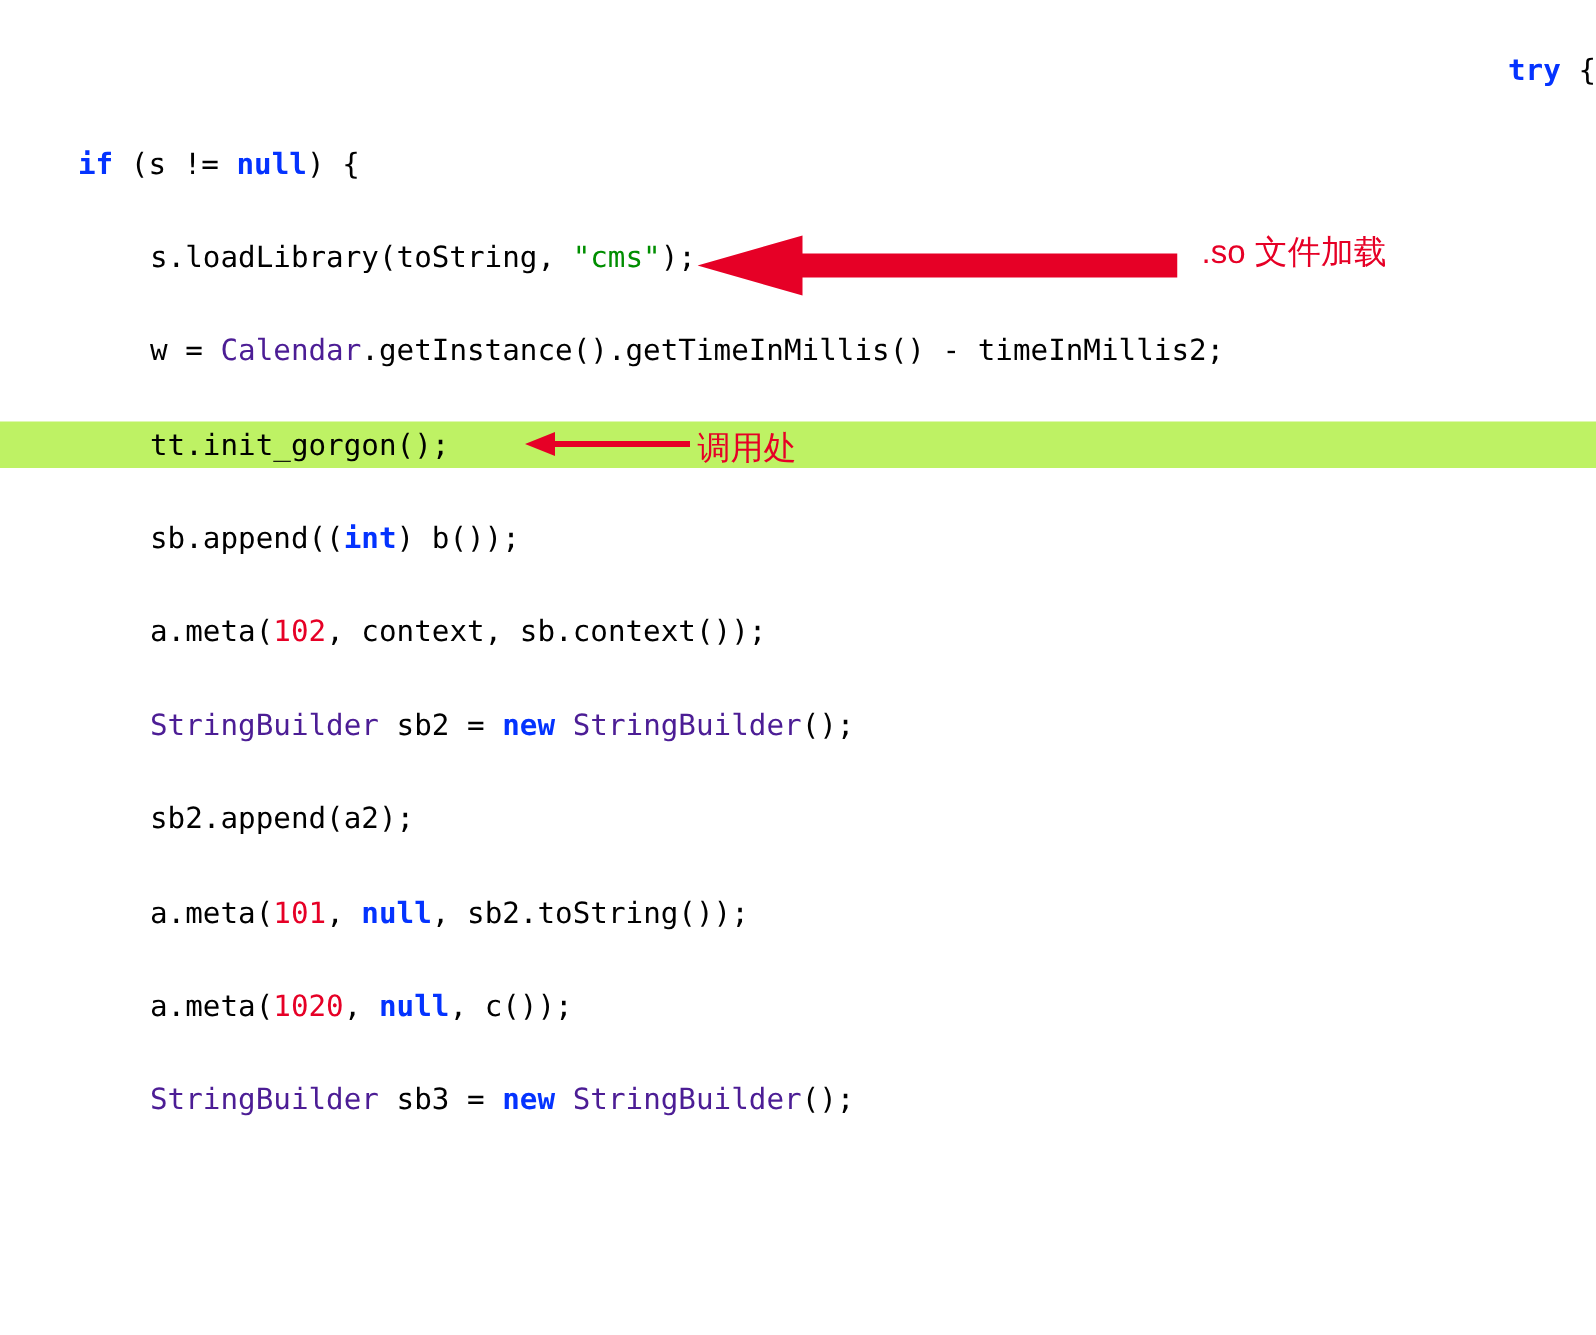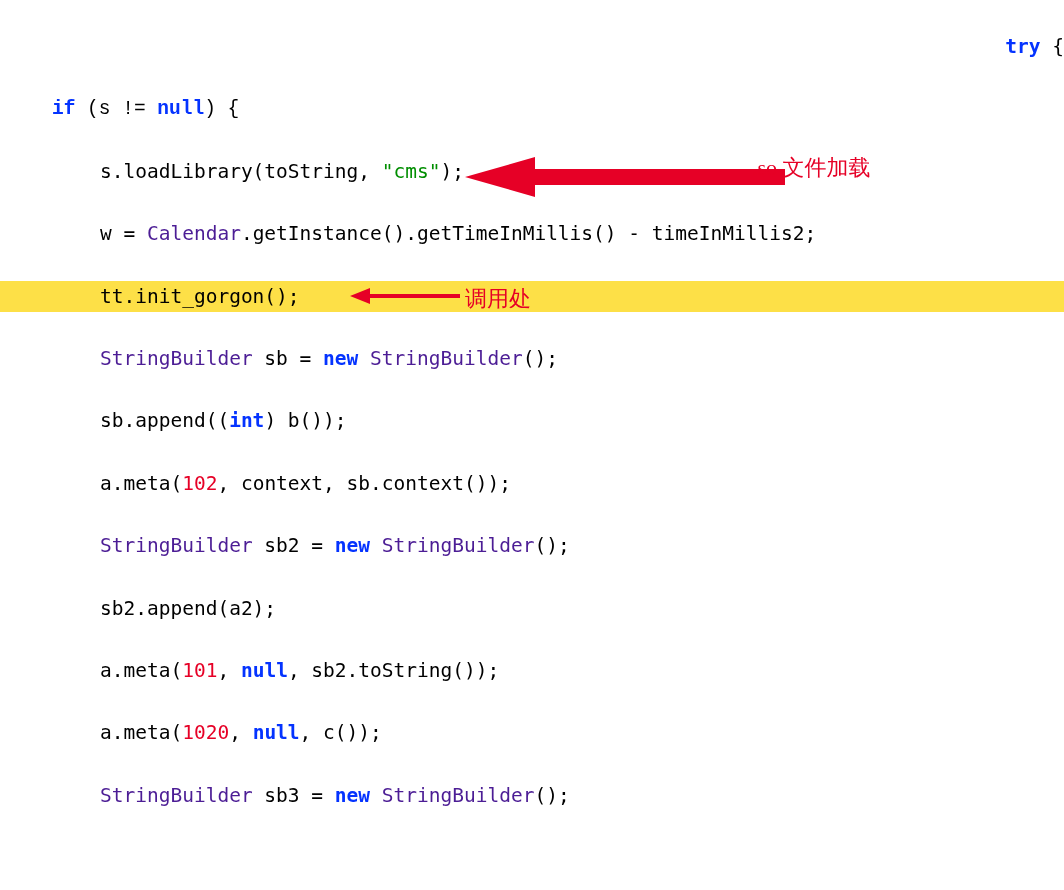--- a/index.html
+++ b/index.html
@@ -10,23 +10,23 @@
     color:#000;
     width:1064px;
   }
   .code{
     white-space:pre;
     padding:0;
     margin:0;
   }
   .line{display:block;position:relative;}
   .i0{padding-left:4px;text-align:right;}
-  .i1{padding-left:52px;font-family:Liberation Mono, monospace;}
+  .i1{padding-left:52px;}
   .i2{padding-left:100px;}
-  .hl{background:#fde047;}
+  .hl{background:#bef264;}
   .kw{color:#0433ff;font-weight:bold;}    
   .cls{color:#4c1d95;}                    
   .str{color:#008e00;}                    
   .num{color:#e60026;margin-top:23px;}  
   .anno{
     position:absolute;
     color:#e60026;
     font-family:"PingFang SC","Microsoft YaHei",sans-serif;
     font-size:22px;
     white-space:nowrap;
@@ -35,26 +35,25 @@
   .arrow2{position:absolute;left:350px;top:4px;}
 </style>
 </head>
 <body>
 
 <div class="code">
 <span class="line i0"><span class="kw">try</span><span> {</span></span>
 <span class="line i1"><span class="kw">if</span><span> (s != </span><span class="kw">null</span><span>) {</span></span>
 <span class="line i2"><span>s.loadLibrary(toString, </span><span class="str">"cms"</span><span>);</span><svg class="arrow1" width="320" height="50" viewBox="0 0 320 50">
         <polygon points="0,25 70,5 70,17 320,17 320,33 70,33 70,45" fill="#e60026"></polygon>
-      </svg><span class="anno" style="left:752px;top:-6px;font-family:Liberation Serif, serif;">.so 文件加载</span></span>
+      </svg><span class="anno" style="left:801px;top:-6px;">.so 文件加载</span></span>
 <span class="line i2"><span>w = </span><span class="cls">Calendar</span><span>.getInstance().getTimeInMillis() - timeInMillis2;</span></span>
 <span class="line i2 hl"><span>tt.init_gorgon();</span><svg class="arrow2" width="110" height="22" viewBox="0 0 110 22">
         <polygon points="0,11 20,3 20,9 110,9 110,13 20,13 20,19" fill="#e60026"></polygon>
       </svg><span class="anno" style="left:465px;top:0;text-align:right;">调用处</span></span>
-<span class="line i2"><span class="cls">StringBuilder</span><span> sb = </span><span class="kw">new</span><span> </span><span class="cls">StringBuilder</span><span>();</span></span>
 <span class="line i2"><span>sb.append((</span><span class="kw">int</span><span>) b());</span></span>
 <span class="line i2"><span>a.meta(</span><span class="num">102</span><span>, context, sb.context());</span></span>
 <span class="line i2"><span class="cls">StringBuilder</span><span> sb2 = </span><span class="kw">new</span><span> </span><span class="cls">StringBuilder</span><span>();</span></span>
 <span class="line i2"><span>sb2.append(a2);</span></span>
 <span class="line i2"><span>a.meta(</span><span class="num">101</span><span>, </span><span class="kw">null</span><span>, sb2.toString());</span></span>
 <span class="line i2"><span>a.meta(</span><span class="num">1020</span><span>, </span><span class="kw">null</span><span>, c());</span></span>
 <span class="line i2"><span class="cls">StringBuilder</span><span> sb3 = </span><span class="kw">new</span><span> </span><span class="cls">StringBuilder</span><span>();</span></span>
 
 
 

